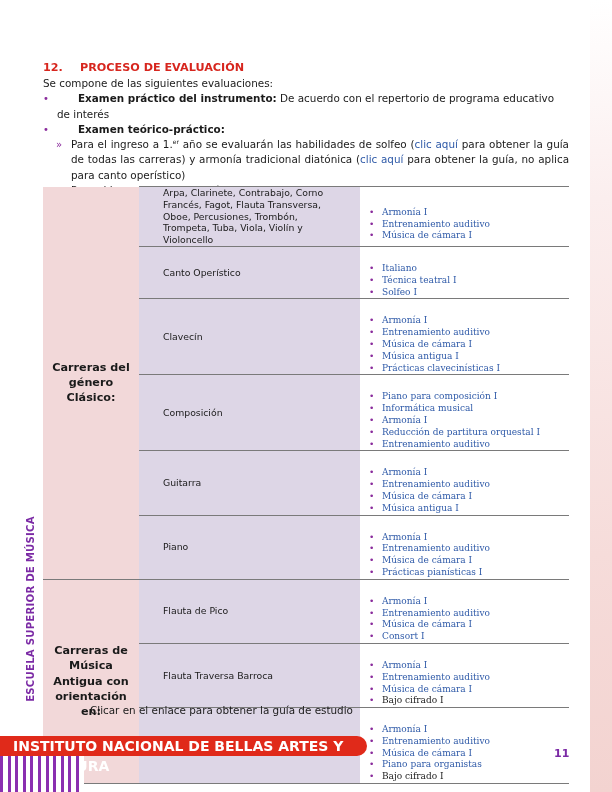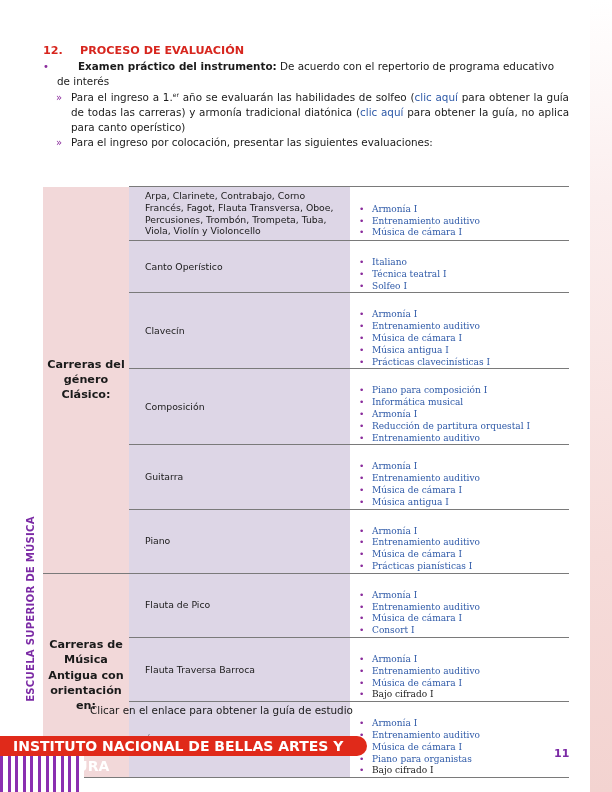--- a/index.html
+++ b/index.html
@@ -13,21 +13,21 @@
 
   .side-label {
     position: absolute; left: 22px; top: 516px; width: 16px; height: 186px;
   }
   .side-label span {
     position: absolute; left: 50%; top: 50%;
     transform: translate(-50%, -50%) rotate(-90deg);
     white-space: nowrap; font-size: 10.2px; font-weight: bold; color: #7b2aa5; letter-spacing: 0.2px;
   }
 
-  .content { position: absolute; left: 43px; top: 43px; width: 526px; font-size: 10.4px; line-height: 15.3px; }
+  .content { position: absolute; left: 43px; top: 60px; width: 526px; font-size: 10.4px; line-height: 15.3px; }
 
   .heading { color: #d7261e; font-weight: bold; font-size: 11.2px; line-height: 16px; display: flex; }
   .heading .num { width: 37px; }
 
   .intro { margin-top: 0px; }
 
   ul.bullets { list-style: none; }
   ul.bullets > li { position: relative; padding-left: 14px; }
   ul.bullets > li::before {
     content: "•"; position: absolute; left: 0; top: 0; color: #8a2b9c; font-size: 10px;
@@ -41,26 +41,26 @@
   .link { color: #2f5aa8; }
   .just { text-align: justify; }
   sup { font-size: 6px; vertical-align: super; line-height: 0; }
 
   table.eval {
     position: absolute; left: 43px; top: 186px; width: 526px; border-collapse: collapse;
     font-size: 9.3px; line-height: 11.8px;
   }
   table.eval td { vertical-align: middle; }
   td.group {
-    background: #f2d8d9; width: 86px; text-align: center; font-weight: bold;
+    background: #f2d8d9; width: 96px; text-align: center; font-weight: bold;
     font-size: 11.2px; line-height: 15.3px; padding: 0 4px;
     border-bottom: 1px solid #7a7a7a;
   }
   td.career {
-    background: #ddd6e6; width: 221px; padding: 0 16px;
+    background: #ddd6e6; width: 221px; padding: 0 24px;
     border-top: 1px solid #7a7a7a; border-bottom: 1px solid #7a7a7a;
   }
   td.exams {
     background: #ffffff; padding: 16px 0 0 8px;
     border-top: 1px solid #7a7a7a; border-bottom: 1px solid #7a7a7a;
   }
   tr.first td.career, tr.first td.exams { border-top: 1px solid #7a7a7a; }
   td.exams ul { list-style: none; }
   td.exams li { position: relative; padding-left: 14px; color: #2f5aa8; font-family: "DejaVu Serif", serif; font-size: 9px; line-height: 11.8px; }
   td.exams li.plain { color: #1a1a1a; }
@@ -86,23 +86,27 @@
 
 <div class="side-label">
   <span>ESCUELA SUPERIOR DE MÚSICA</span>
 </div>
 
 <div class="content">
   <div class="heading">
     <span class="num">12.</span>
     <span>PROCESO DE EVALUACIÓN</span>
   </div>
+  <div class="intro">Se compone de las siguientes evaluaciones:</div>
   <ul class="bullets">
     <li>
       <span class="b">Examen práctico del instrumento:</span><span> De acuerdo con el repertorio de programa educativo de interés</span>
+    </li>
+    <li>
+      <span class="b">Examen teórico-práctico:</span>
     </li>
   </ul>
   <ul class="sub">
     <li class="just">
       <span>Para el ingreso a 1.</span><sup>er</sup><span> año se evaluarán las habilidades de solfeo (</span><span class="link">clic aquí</span><span> para obtener la guía de todas las carreras) y armonía tradicional diatónica (</span><span class="link">clic aquí</span><span> para obtener la guía, no aplica para canto operístico)</span>
     </li>
     <li>
       <span>Para el ingreso por colocación, presentar las siguientes evaluaciones:</span>
     </li>
   </ul>

